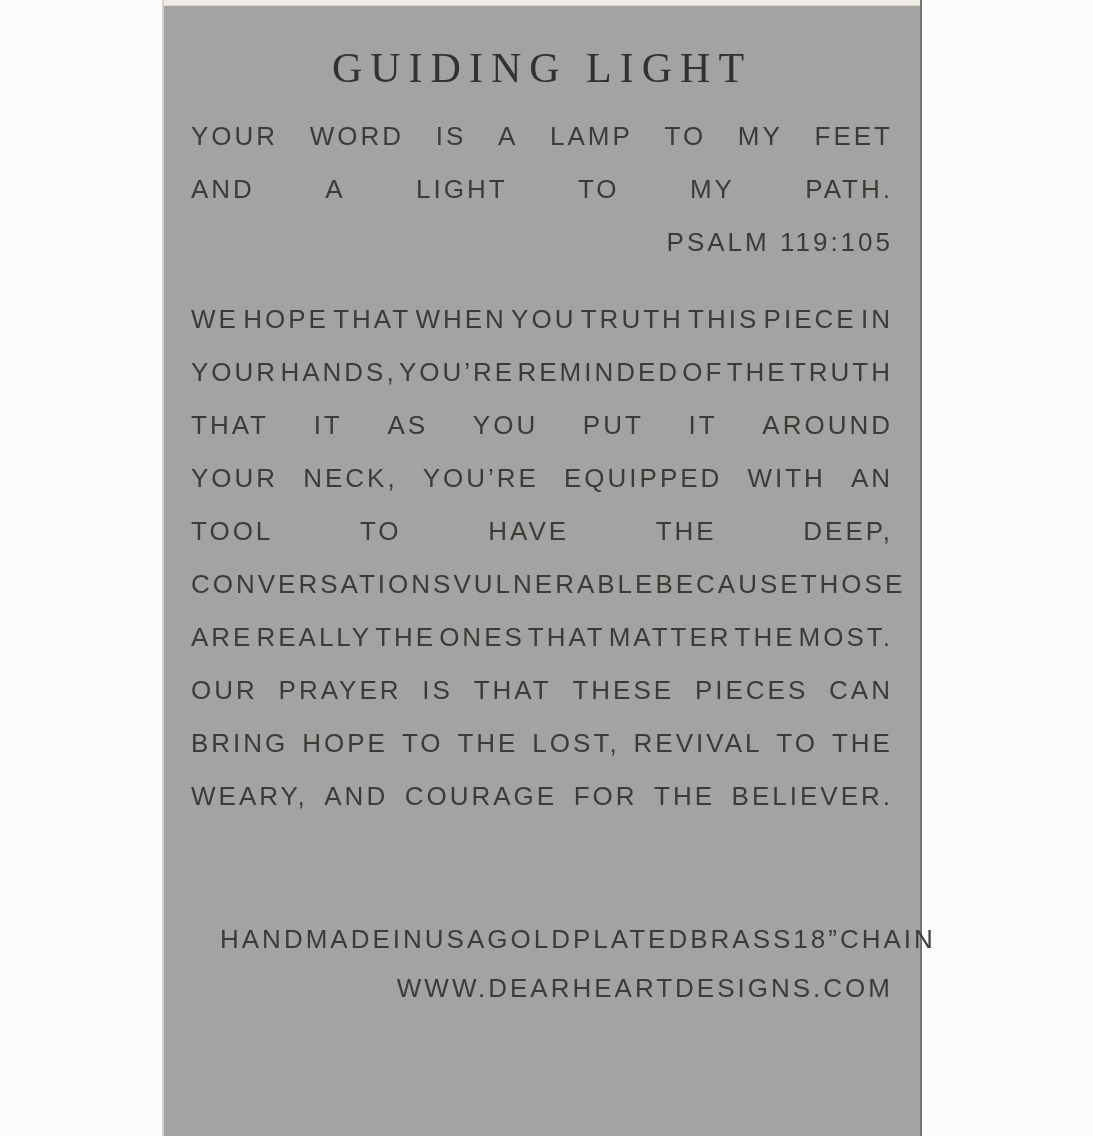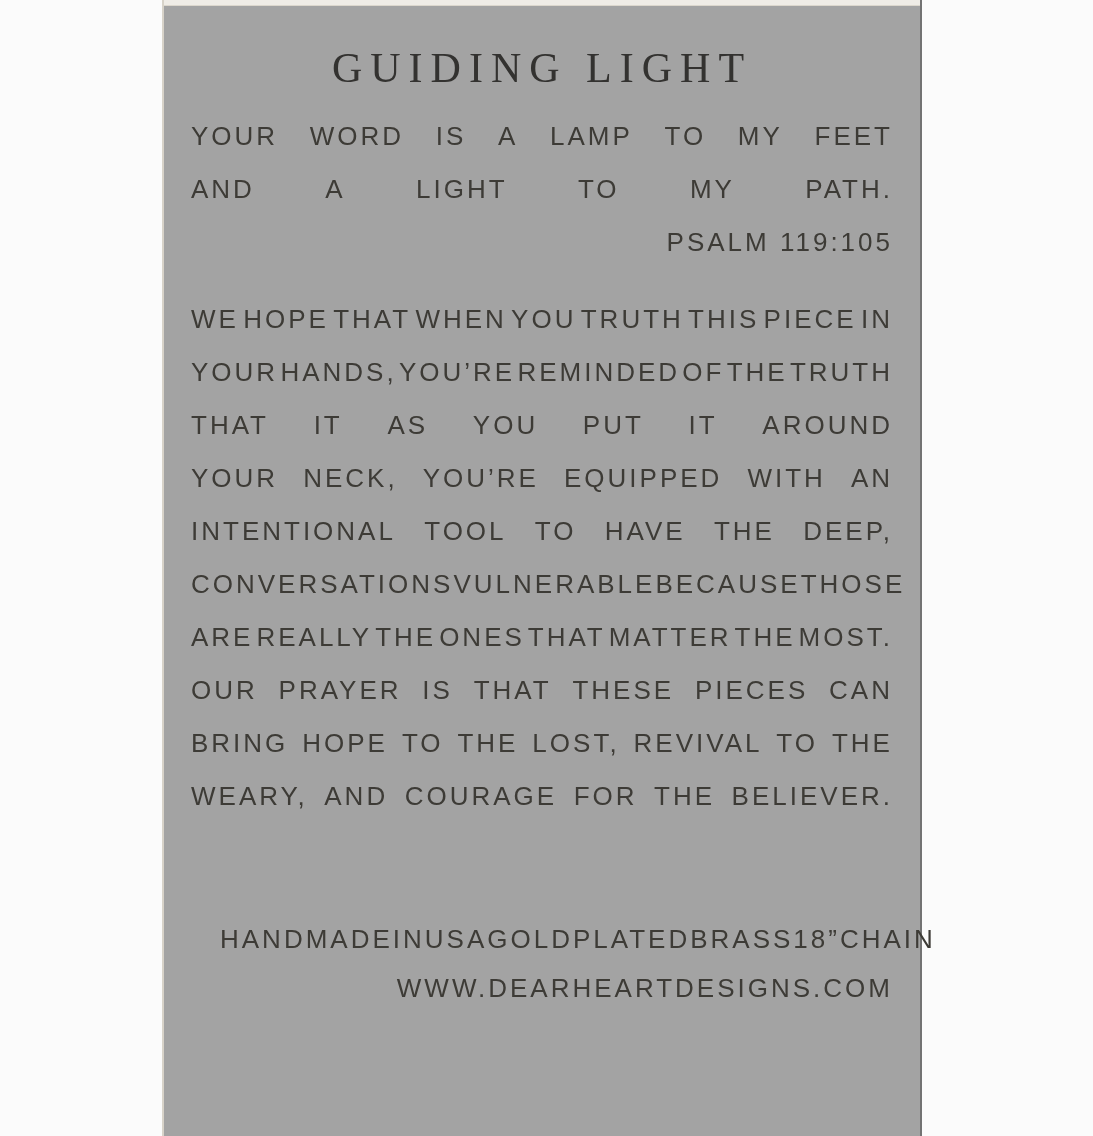--- a/index.html
+++ b/index.html
@@ -135,21 +135,20 @@
       </div>
       <div class="jline">
         <span>YOUR</span>
         <span>NECK,</span>
         <span>YOU’RE</span>
         <span>EQUIPPED</span>
         <span>WITH</span>
         <span>AN</span>
       </div>
       <div class="jline">
-        <span>INTENTIONAL</span>
         <span>TOOL</span>
         <span>TO</span>
         <span>HAVE</span>
         <span>THE</span>
         <span>DEEP,</span>
       </div>
       <div class="jline">
         <span>CONVERSATIONS</span>
         <span>VULNERABLE</span>
         <span>BECAUSE</span>

